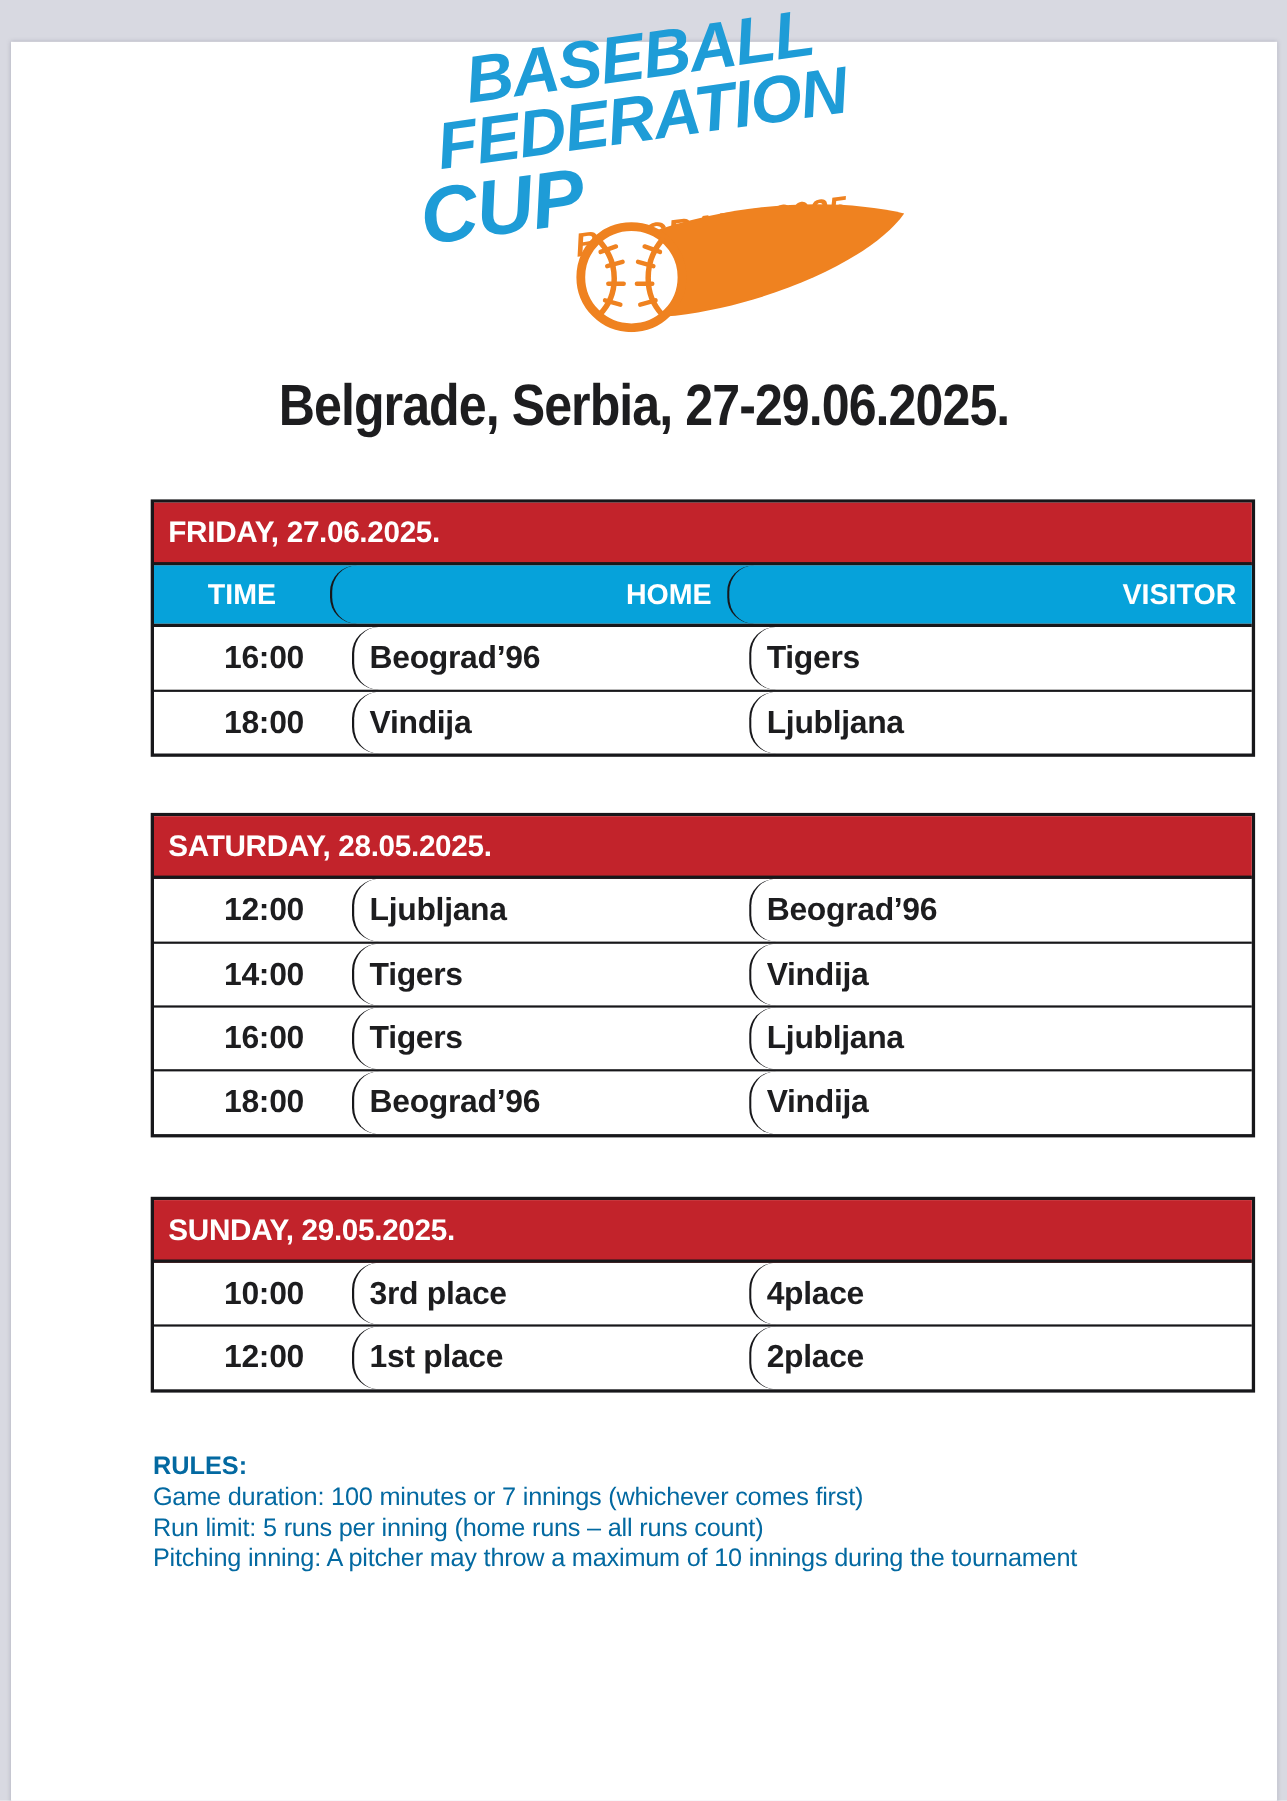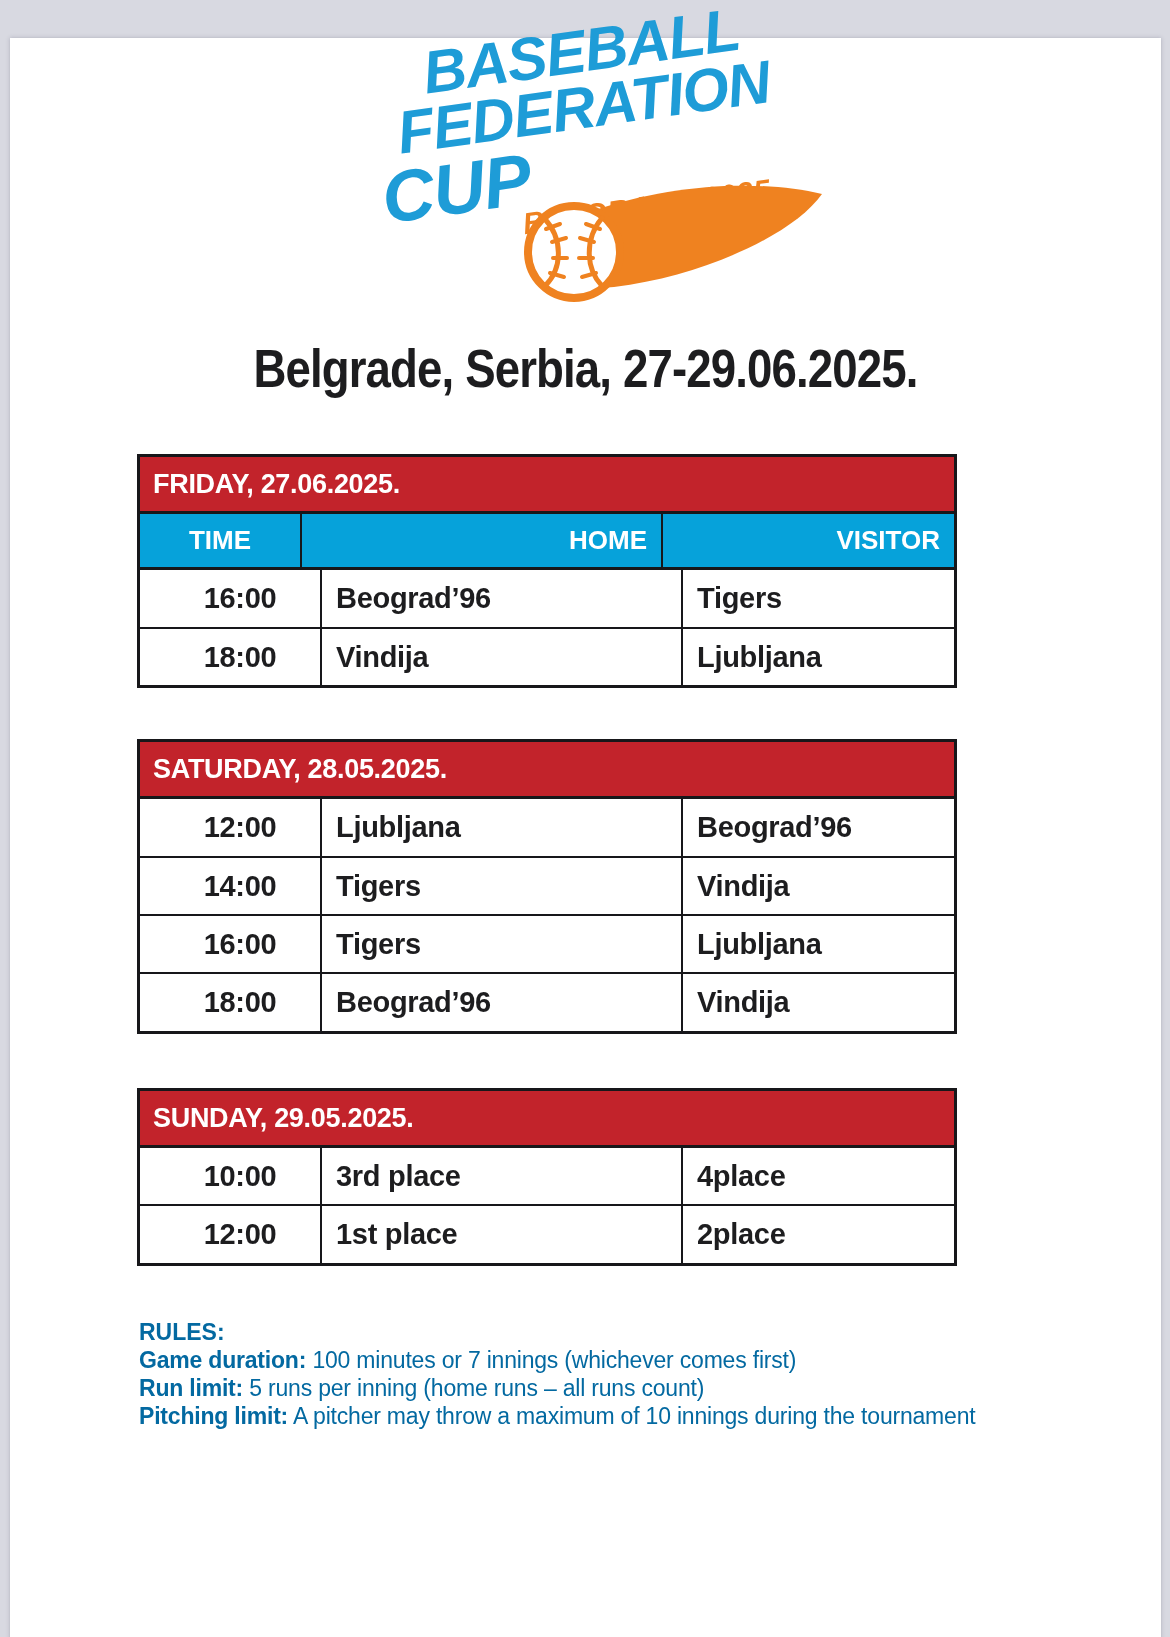--- a/index.html
+++ b/index.html
@@ -42,50 +42,50 @@
     margin:28px 0 0;
     text-align:center;
     font-size:53px;font-weight:bold;color:#1d1d1f;
     letter-spacing:-1px;
     transform:scaleX(.86);
     white-space:nowrap;
   }
 
   
   .sched-table{
-    width:820px;margin-left:127px;
+    width:1004px;margin-left:127px;
     border:3px solid #17171a;
     box-sizing:border-box;
     background:#fff;
   }
   .day-band{
     background:#c2232b;color:#fff;
     font-size:27px;font-weight:bold;letter-spacing:-.3px;
     padding:12px 13px 11px;
     border-bottom:3px solid #17171a;
   }
   .col-band,.game-row{display:grid;grid-template-columns:160px 361px 1fr;}
   .col-band{background:#06a2da;color:#fff;}
   .col-band .cell{font-size:26px;font-weight:bold;text-align:right;}
   .game-row{border-top:2px solid #17171a;color:#1d1d1f;padding-left:20px;}
   .col-band + .game-row{border-top:3px solid #17171a;}
   .game-row .cell{font-size:29px;font-weight:bold;letter-spacing:-.3px;}
-  .cell{padding:13px 14px;line-height:1.05;}
+  .cell{padding:13px 14px;line-height:1.05;border-radius:24px;}
   .cell + .cell{border-left:2px solid #17171a;}
   .cell.time{text-align:center;padding-left:4px;padding-right:4px;}
 
   .mt-friday{margin-top:55px;}
   .mt-saturday{margin-top:51px;}
   .mt-sunday{margin-top:54px;}
 
   
   .rules{margin:52px 0 0 129px;color:#0369a1;}
   .rules-title{font-size:23px;font-weight:bold;line-height:28px;}
   .rule-line{font-size:23px;line-height:28px;letter-spacing:-.2px;}
-  .rule-label{font-weight:bold;}
+  .rule-label{font-weight:normal;}
 </style>
 </head>
 <body>
 
 <div class="page">
 
   <div class="logo">
     <div class="logo-lines">
       <div class="logo-l1">BASEBALL</div>
       <div class="logo-l2">FEDERATION</div>
@@ -166,16 +166,16 @@
       <div class="cell time">12:00</div>
       <div class="cell">1st place</div>
       <div class="cell">2place</div>
     </div>
   </section>
 
   <div class="rules">
     <div class="rules-title">RULES:</div>
     <div class="rule-line"><span class="rule-label">Game duration:</span> <span>100 minutes or 7 innings (whichever comes first)</span></div>
     <div class="rule-line"><span class="rule-label">Run limit:</span> <span>5 runs per inning (home runs – all runs count)</span></div>
-    <div class="rule-line"><span class="rule-label">Pitching limit:</span> <span>A pitcher may throw a maximum of 10 innings during the tournament</span></div>
+    <div class="rule-line"><span class="rule-label">Pitching inning:</span> <span>A pitcher may throw a maximum of 10 innings during the tournament</span></div>
   </div>
 
 </div>
 
 </body></html>

